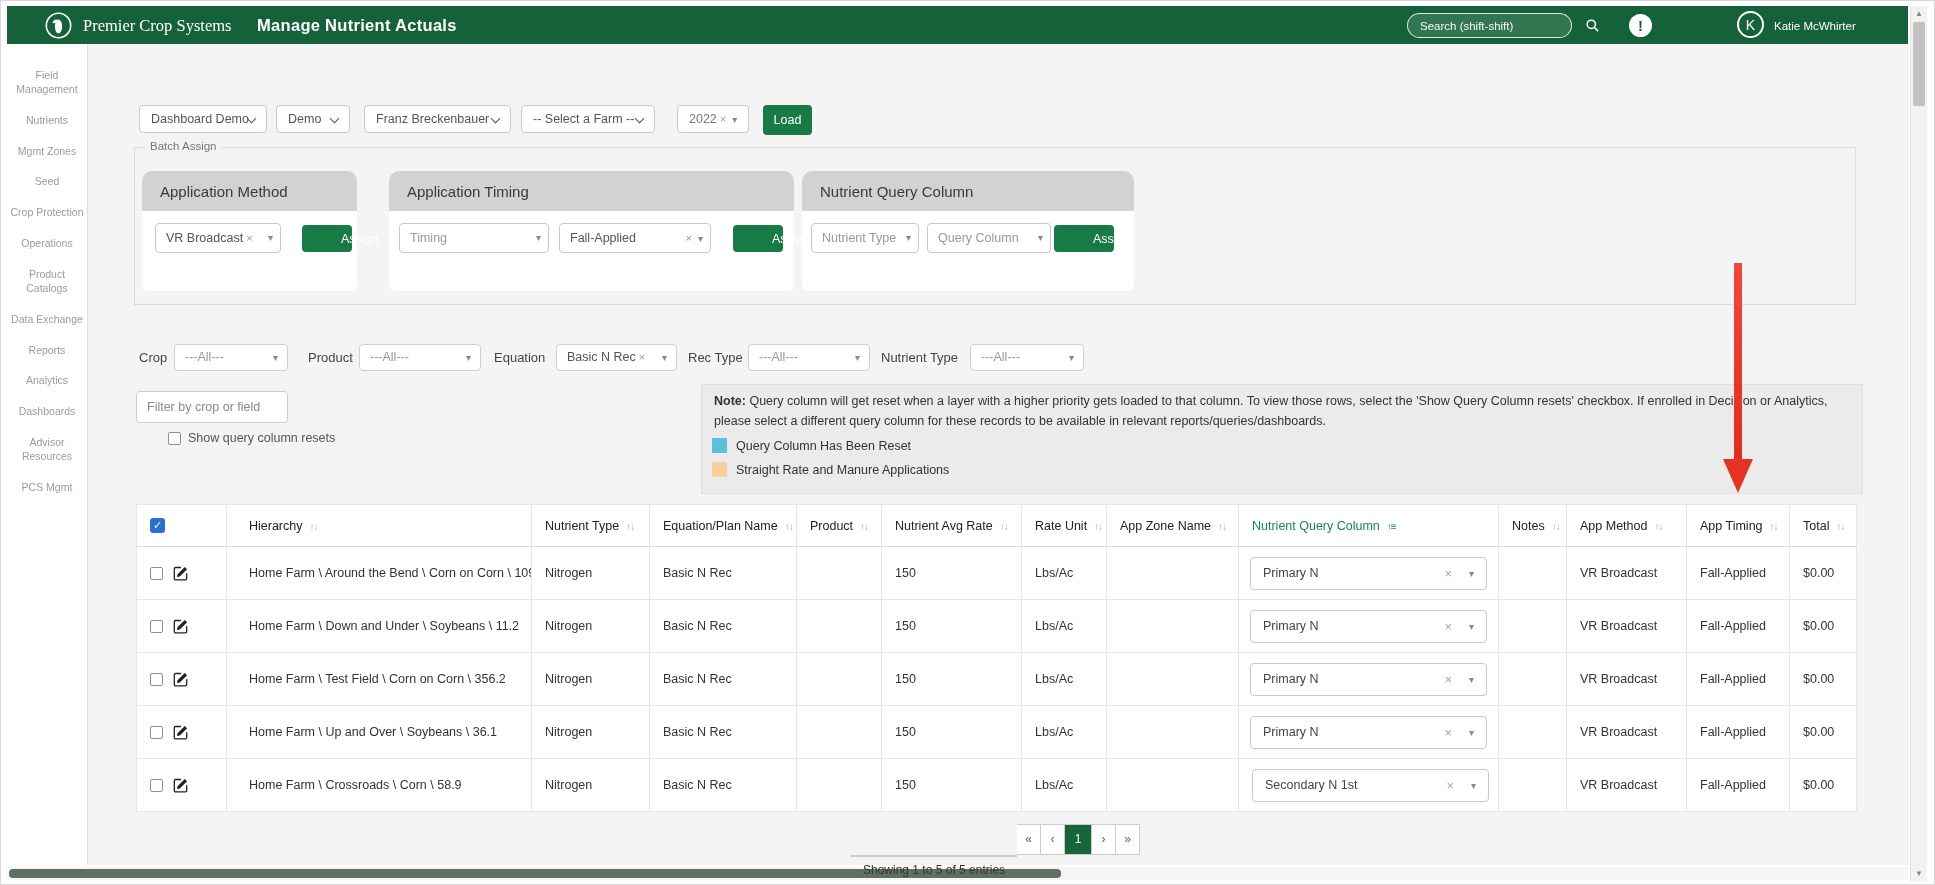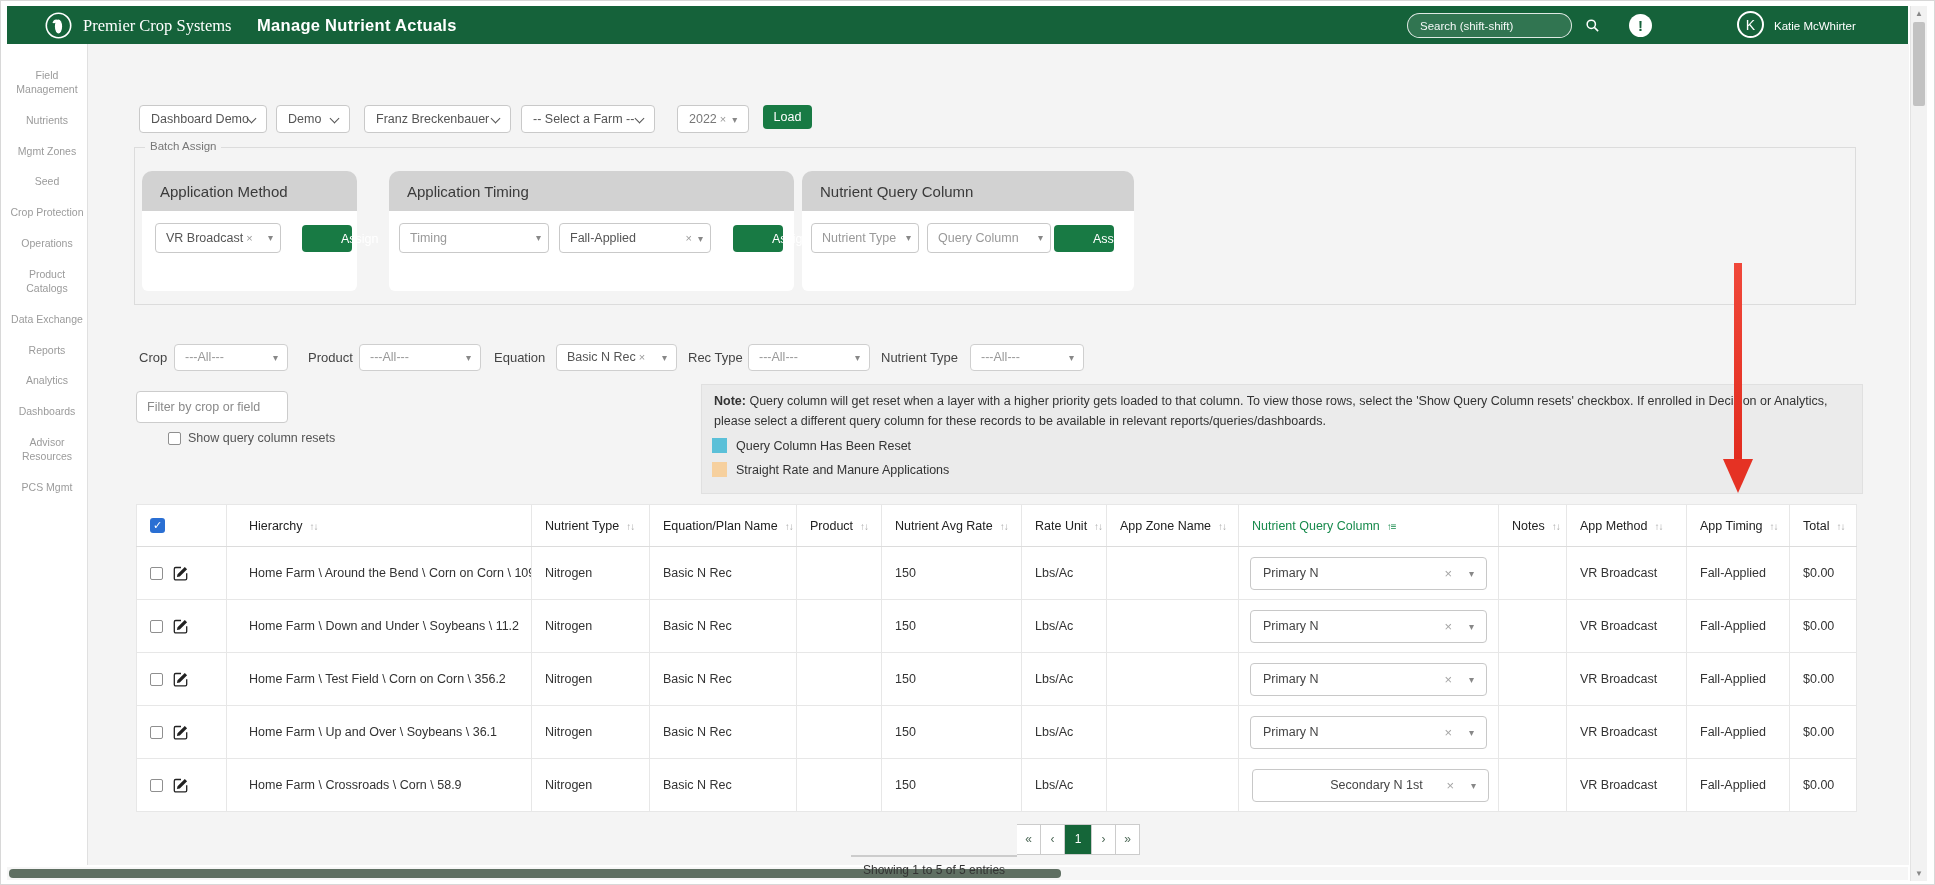--- a/index.html
+++ b/index.html
@@ -25,21 +25,21 @@
   .side-item { font-size:10.5px; color:#9b9b9b; text-align:center; line-height:1.32; margin-bottom:17px; padding:0 3px; cursor:pointer; }
 
   
   .ctx { position:absolute; height:28px; background:#fff; border:1px solid #c9c9c9; border-radius:4px; font-size:12.5px; color:#555; line-height:26px; padding-left:11px; white-space:nowrap; top:104px; }
   .chev { position:absolute; right:11px; top:9px; width:7px; height:7px; border-right:1.6px solid #555; border-bottom:1.6px solid #555; transform:rotate(45deg); }
   .s1{left:138px;width:128px}.s2{left:275px;width:74px}.s3{left:363px;width:147px}.s4{left:520px;width:134px}
   .s5{left:676px;width:72px; color:#777;}
   .x-small { color:#9a9a9a; font-size:11px; margin-left:3px; }
   .caret { color:#888; font-size:10px; margin-left:6px; }
   .btn-green { position:absolute; background:#187a44; color:#fff; border:none; border-radius:4px; font-size:12.5px; font-family:"Liberation Sans", sans-serif; cursor:pointer; }
-  .load-btn { left:762px; top:104px; width:49px; height:24px; }
+  .load-btn { left:762px; top:104px; width:49px; height:30px; }
 
   
   .fieldset { position:absolute; left:133px; top:146px; width:1722px; height:158px; border:1px solid #dcdcdc; }
   .fieldset-legend { position:absolute; top:-8px; left:10px; background:#f4f4f4; padding:0 5px; font-size:11.5px; color:#777; }
   .panel { position:absolute; top:170px; height:120px; }
   .p1{left:141px;width:215px}.p2{left:388px;width:405px}.p3{left:801px;width:332px}
   .panel-header { height:40px; background:#d2d2d2; border-radius:10px 10px 0 0; font-size:15px; color:#3a3a3a; display:flex; align-items:center; padding-left:18px; }
   .panel-body { position:relative; height:80px; background:#fff; border-radius:0 0 6px 6px; }
   .pb-select { position:absolute; top:12px; height:30px; background:#fff; border:1px solid #c9c9c9; border-radius:4px; font-size:12.5px; color:#555; line-height:28px; padding-left:10px; white-space:nowrap; }
   .pb-select .right { position:absolute; right:7px; top:0; }
@@ -378,21 +378,21 @@
                 </svg>
               </div>
             </td>
             <td class="col-hier">Home Farm \ Crossroads \ Corn \ 58.9</td>
             <td>Nitrogen</td>
             <td>Basic N Rec</td>
             <td></td>
             <td>150</td>
             <td>Lbs/Ac</td>
             <td></td>
-            <td style="text-align:center;">
+            <td style="">
               <div class="row-select"><span>Secondary N 1st</span><span class="rsx">×</span><span class="rscaret">▾</span></div>
             </td>
             <td></td>
             <td>VR Broadcast</td>
             <td>Fall-Applied</td>
             <td>$0.00</td>
           </tr>
         </tbody>
     </table>
   </div>

